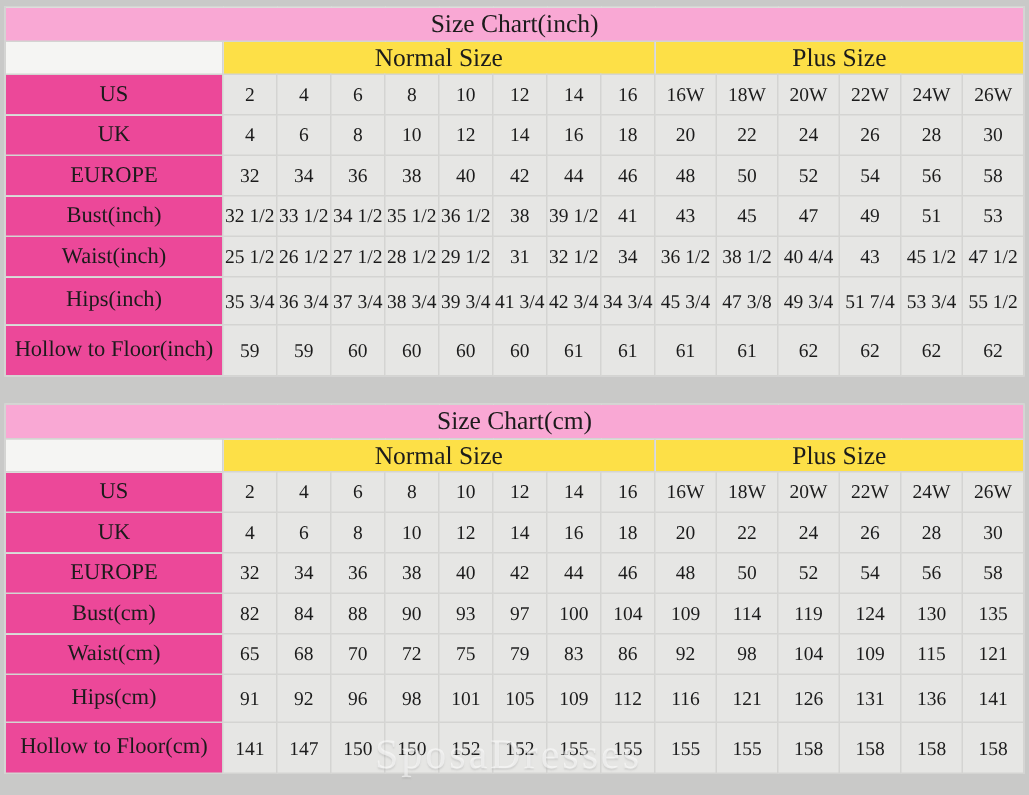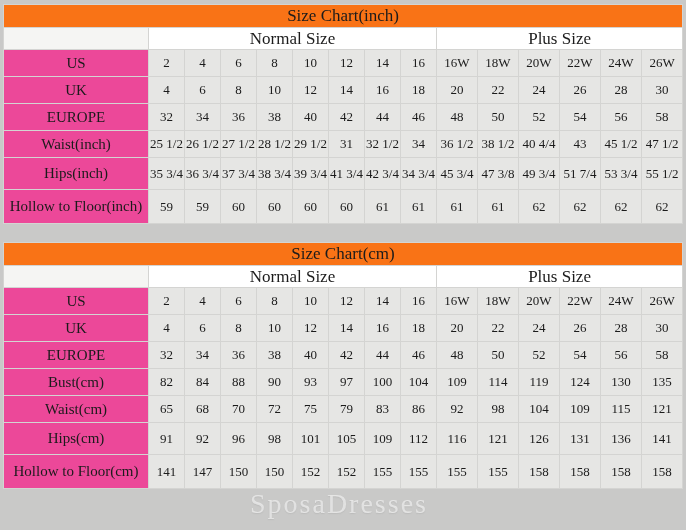--- a/index.html
+++ b/index.html
@@ -23,26 +23,26 @@
   table.size-chart + table.size-chart { margin-top: 18px; }
   table.size-chart td {
     border: 1px solid #d4d4d2;
     text-align: center;
     vertical-align: middle;
     white-space: nowrap;
     overflow: hidden;
     padding: 0;
   }
   .title-row td {
-    background: #f97316;
+    background: #f9a8d4;
     height: 22px;
     font-size: 17px;
   }
   .group-row td { height: 21px; font-size: 17px; }
-  .group-cell { background: #ffffff; }
+  .group-cell { background: #fde047; }
   .corner-cell { background: #f5f5f3; }
   .label-cell {
     background: #ec4899;
     font-size: 15px;
   }
   .data-cell {
     background: #e6e6e4;
     font-size: 13px;
   }
   .data-row td { height: 26px; }
@@ -138,20 +138,37 @@
             <td class="data-cell">44</td>
             <td class="data-cell">46</td>
             <td class="data-cell">48</td>
             <td class="data-cell">50</td>
             <td class="data-cell">52</td>
             <td class="data-cell">54</td>
             <td class="data-cell">56</td>
             <td class="data-cell">58</td>
           </tr>
           <tr class="data-row">
+            <td class="label-cell">Bust(inch)</td>
+            <td class="data-cell">32 1/2</td>
+            <td class="data-cell">33 1/2</td>
+            <td class="data-cell">34 1/2</td>
+            <td class="data-cell">35 1/2</td>
+            <td class="data-cell">36 1/2</td>
+            <td class="data-cell">38</td>
+            <td class="data-cell">39 1/2</td>
+            <td class="data-cell">41</td>
+            <td class="data-cell">43</td>
+            <td class="data-cell">45</td>
+            <td class="data-cell">47</td>
+            <td class="data-cell">49</td>
+            <td class="data-cell">51</td>
+            <td class="data-cell">53</td>
+          </tr>
+          <tr class="data-row">
             <td class="label-cell">Waist(inch)</td>
             <td class="data-cell">25 1/2</td>
             <td class="data-cell">26 1/2</td>
             <td class="data-cell">27 1/2</td>
             <td class="data-cell">28 1/2</td>
             <td class="data-cell">29 1/2</td>
             <td class="data-cell">31</td>
             <td class="data-cell">32 1/2</td>
             <td class="data-cell">34</td>
             <td class="data-cell">36 1/2</td>

